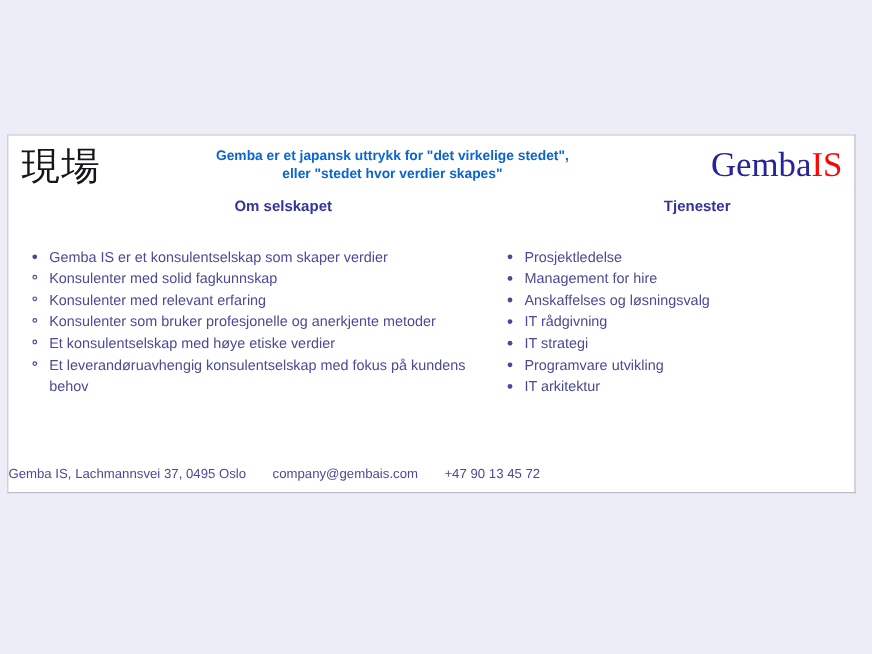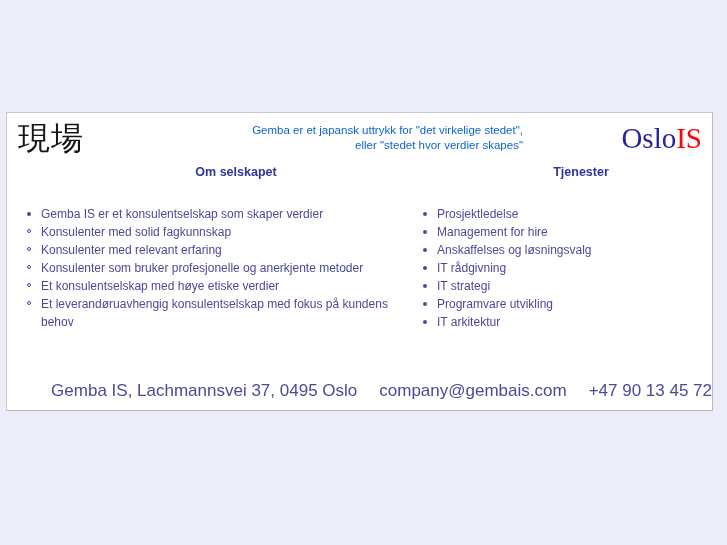--- a/index.html
+++ b/index.html
@@ -50,23 +50,23 @@
     color: #16161a;
     letter-spacing: 1px;
     line-height: 40px;
   }
 
   .tagline {
     position: absolute;
     left: 124px;
     top: 10px;
     width: 392px;
-    text-align: right;
+    text-align: center;
     font-size: 11.5px;
-    font-weight: normal;
+    font-weight: bold;
     color: #0b65cf;
     line-height: 15px;
   }
   .tagline .l2 { display: block; }
 
   .brand {
     position: absolute;
     right: 10px;
     top: 8px;
     font-family: "Liberation Serif", serif;
@@ -155,22 +155,22 @@
 
   
   .col-right ul.lv1 { padding-left: 30px; }
 
   
   .footer {
     position: absolute;
     left: 0;
     right: 0;
     bottom: 9px;
-    text-align: right;
-    font-size: 17px;
+    text-align: left;
+    font-size: 11px;
     color: #4a4a96;
     white-space: nowrap;
   }
   .footer .seg { display: inline-block; }
   .footer .gap-a { display: inline-block; width: 22px; }
   .footer .gap-b { display: inline-block; width: 22px; }
 </style>
 </head>
 <body>
 
@@ -181,21 +181,21 @@
     <div class="header">
 
       <div class="kanji">現場</div>
 
       <div class="tagline">
         <span class="l1">Gemba er et japansk uttrykk for "det virkelige stedet",</span>
         <span class="l2">eller "stedet hvor verdier skapes"</span>
       </div>
 
       <div class="brand">
-        <span class="b-gemba">Oslo</span><span class="b-is">IS</span>
+        <span class="b-gemba">Gemba</span><span class="b-is">IS</span>
       </div>
     </div>
 
     <div class="headings">
       <div class="heading left">Om selskapet</div>
       <div class="heading right">Tjenester</div>
     </div>
 
     <div class="columns">
 

